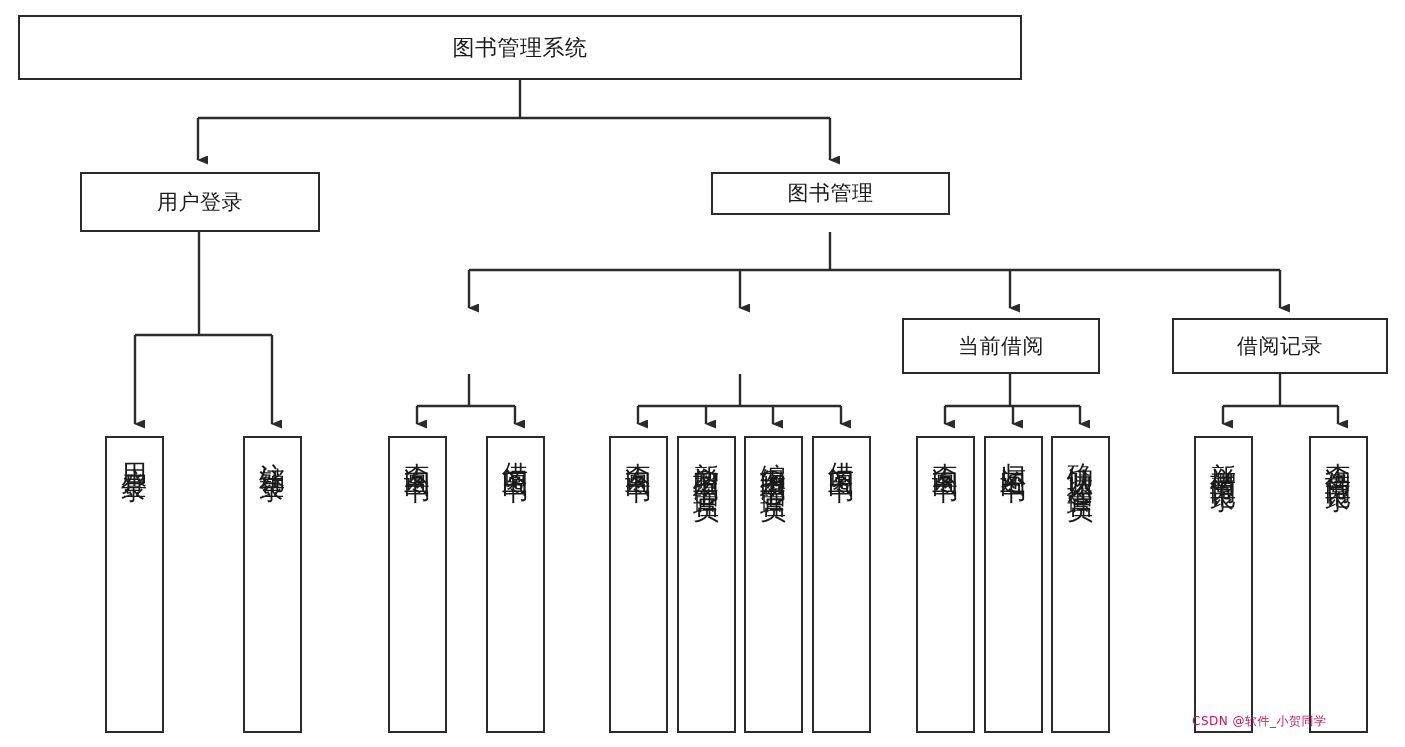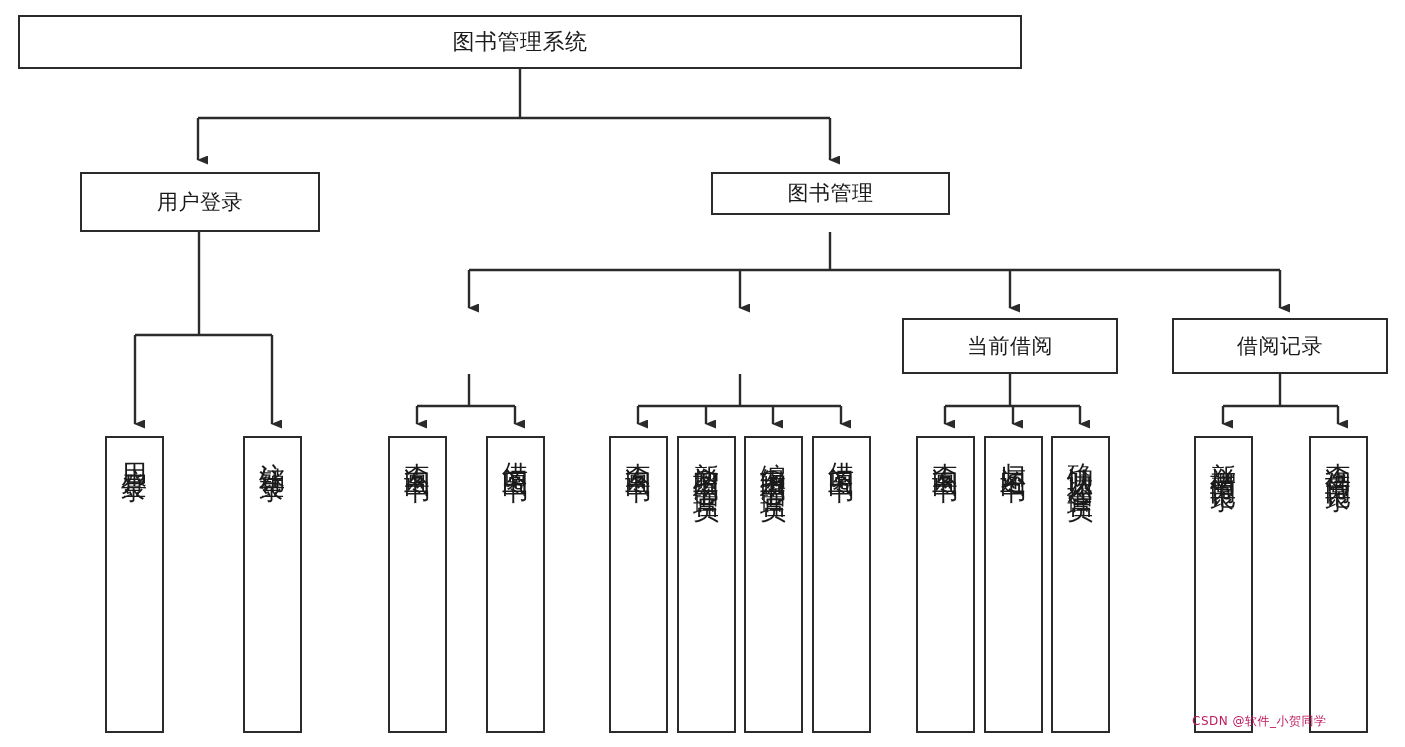--- a/index.html
+++ b/index.html
@@ -116,32 +116,32 @@
       <path d="M1013,406 L1013,424" marker-end="url(#arrowhead)"></path>
       <path d="M1080,406 L1080,424" marker-end="url(#arrowhead)"></path>
 
       <path d="M1280,374 L1280,406"></path>
       <path d="M1223,406 L1338,406"></path>
       <path d="M1223,406 L1223,424" marker-end="url(#arrowhead)"></path>
       <path d="M1338,406 L1338,424" marker-end="url(#arrowhead)"></path>
     </g>
   </svg>
 
-  <div class="node horiz" id="root-node" style="left:18px; top:15px; width:1004px; height:54px;">
+  <div class="node horiz" id="root-node" style="left:18px; top:15px; width:1004px; height:65px;">
     <span class="node-label">图书管理系统</span>
   </div>
 
   <div class="node horiz" style="left:80px; top:172px; width:240px; height:60px;">
     <span class="node-label">用户登录</span>
   </div>
   <div class="node horiz" style="left:711px; top:172px; width:239px; height:43px;">
     <span class="node-label">图书管理</span>
   </div>
 
-  <div class="node horiz" style="left:902px; top:318px; width:216px; height:56px;">
+  <div class="node horiz" style="left:902px; top:318px; width:198px; height:56px;">
     <span class="node-label">当前借阅</span>
   </div>
   <div class="node horiz" style="left:1172px; top:318px; width:216px; height:56px;">
     <span class="node-label">借阅记录</span>
   </div>
 
   <div class="node vert" style="left:105px; top:436px; width:59px; height:297px;">
     <span class="node-label">用户登录</span>
   </div>
   <div class="node vert" style="left:243px; top:436px; width:59px; height:297px;">

